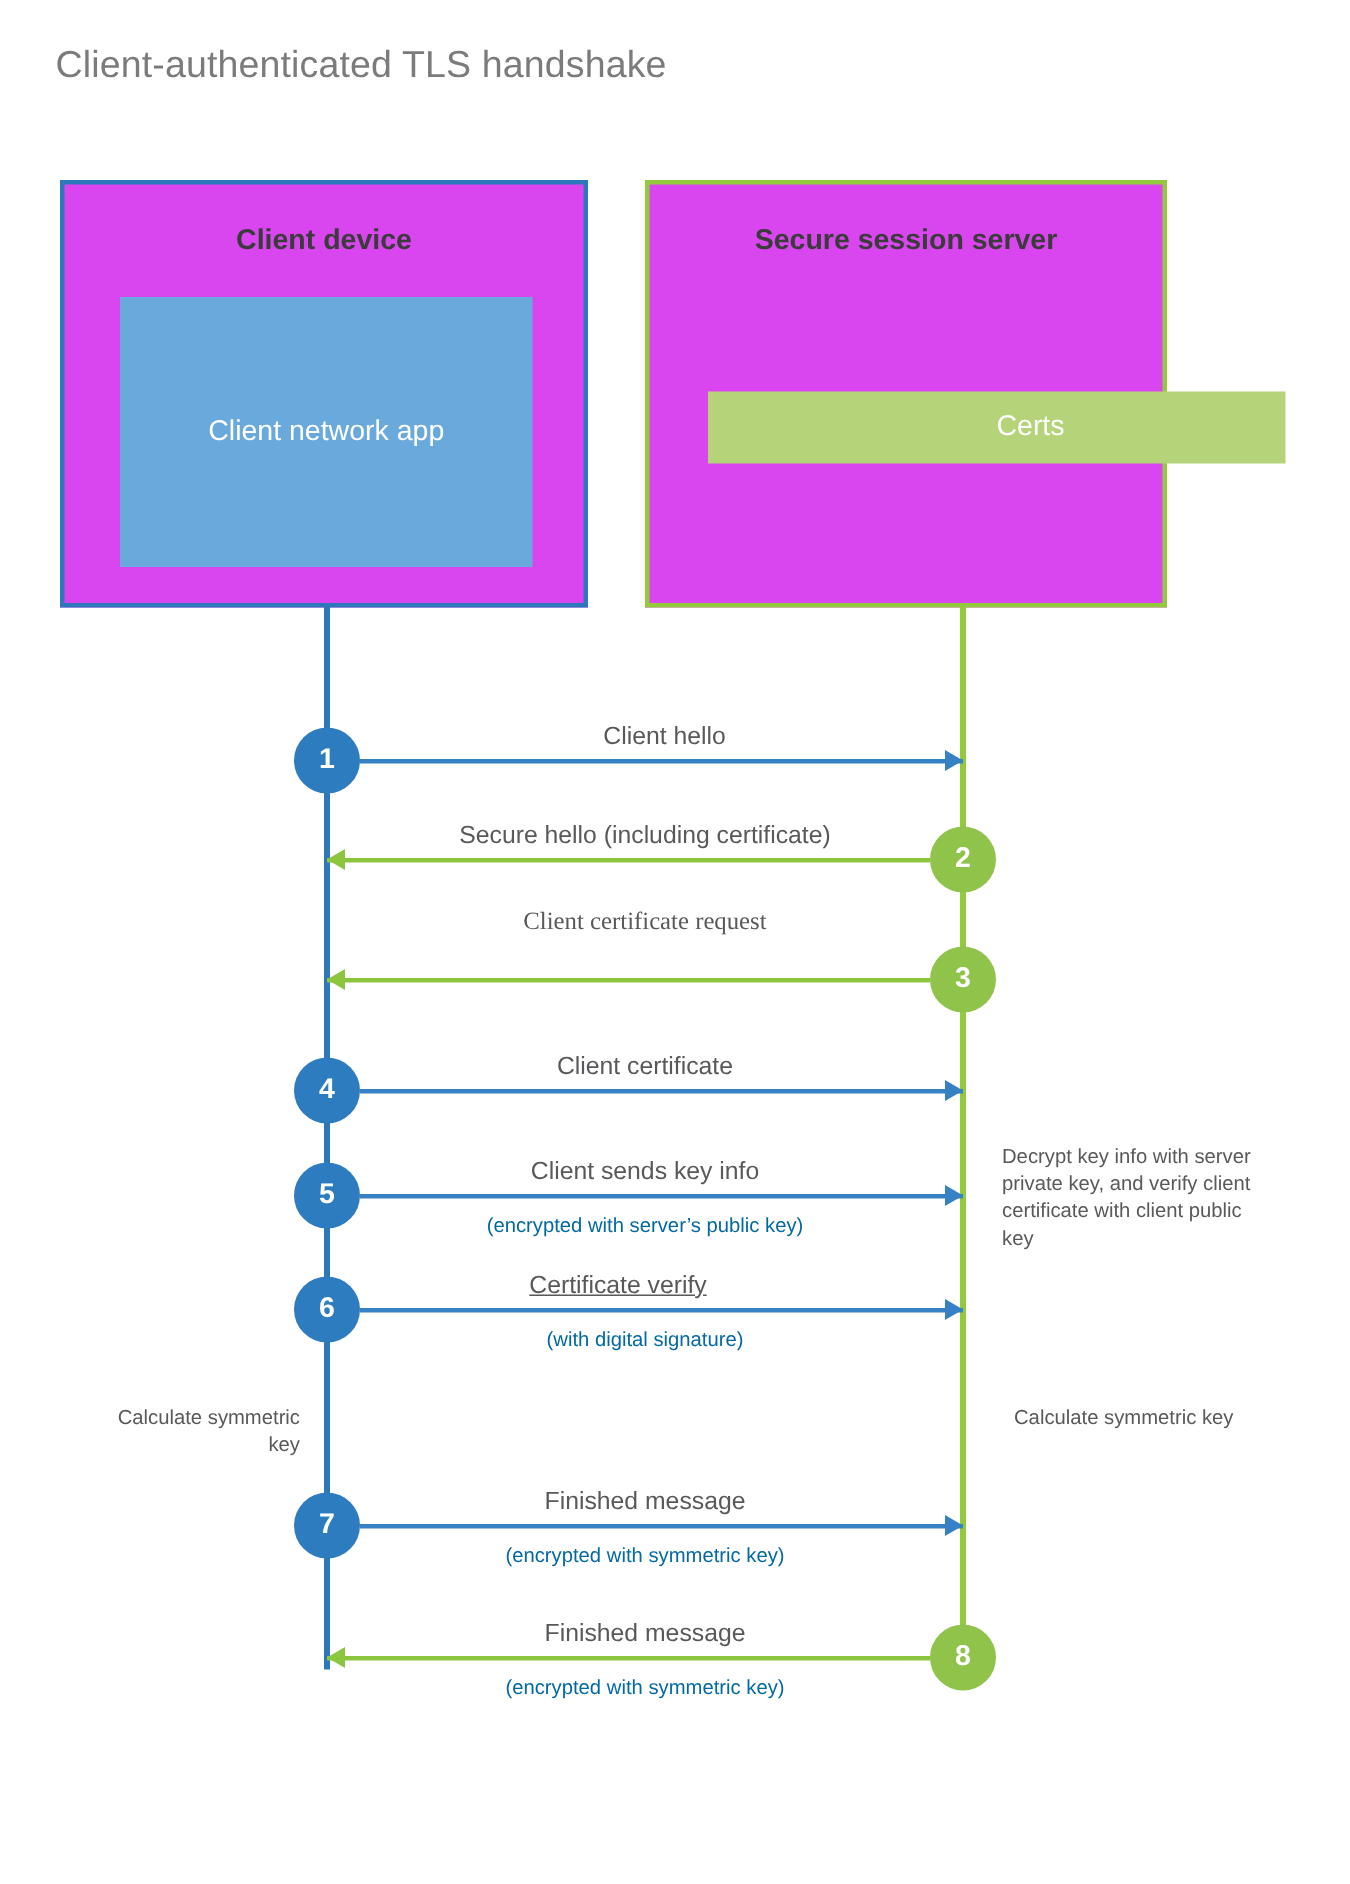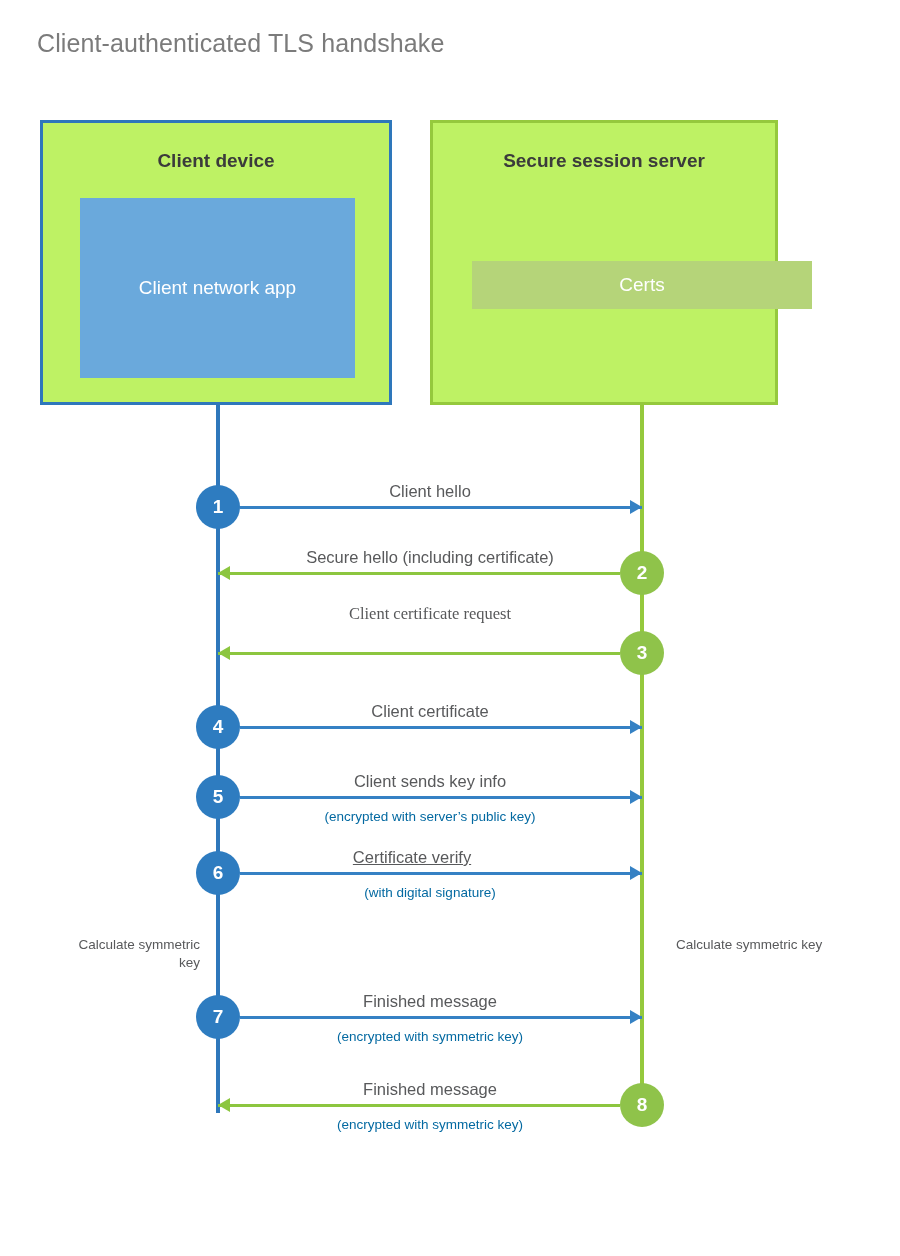--- a/index.html
+++ b/index.html
@@ -27,21 +27,21 @@
     font-size: 25px;
     font-weight: 400;
     color: #7b7b7b;
     letter-spacing: 0.1px;
     white-space: nowrap;
   }
 
   
   .party-box {
     position: absolute;
-    background: #bef264;
+    background: #d946ef;
     box-sizing: border-box;
   }
   #client-box {
     left: 40px;
     top: 120px;
     width: 352px;
     height: 285px;
     border: 3px solid #2e77bb;
   }
   #server-box {
@@ -89,21 +89,21 @@
     height: 48px;
     background: #b5d479;
     color: #ffffff;
     font-size: 19px;
     display: flex;
     align-items: center;
     justify-content: center;
     text-align: center;
   }
   #server-bar-0 { top: 75px; }
-  #server-bar-1 { top: 138px; }
+  #server-bar-1 { top: 138px; padding-left: 45px; }
   #server-bar-2 { top: 201px; }
 
   
   .lifeline {
     position: absolute;
     width: 4px;
   }
   #client-lifeline {
     left: 216px;
     top: 403px;
@@ -212,21 +212,21 @@
     <div class="server-bar" id="server-bar-1">Certs</div>
   </div>
 
   <div class="lifeline" id="client-lifeline"></div>
   <div class="lifeline" id="server-lifeline"></div>
 
   <div id="steps-layer">
       <div class="step-circle blue" style="left: 196px; top: 485px;">1</div>
       <div class="arrow-line blue" style="left: 240px; width: 402px; top: 506px;"></div>
       <div class="arrow-head right blue" style="top: 500px; left: 630px;"></div>
-      <div class="msg-label" style="left: 218px; width: 424px; top: 482px;">Client hello</div>
+      <div class="msg-label" style="left: 231px; width: 424px; top: 482px;">Client hello</div>
       <div class="step-circle green" style="left: 620px; top: 551px;">2</div>
       <div class="arrow-line green" style="left: 218px; width: 402px; top: 572px;"></div>
       <div class="arrow-head left green" style="top: 566px; left: 218px;"></div>
       <div class="msg-label" style="left: 218px; width: 424px; top: 548px;">Secure hello (including certificate)</div>
       <div class="step-circle green" style="left: 620px; top: 631px;">3</div>
       <div class="arrow-line green" style="left: 218px; width: 402px; top: 652px;"></div>
       <div class="arrow-head left green" style="top: 646px; left: 218px;"></div>
       <div class="msg-label" style="left: 218px; width: 424px; top: 604px; font-family: Liberation Serif, serif;">Client certificate request</div>
       <div class="step-circle blue" style="left: 196px; top: 705px;">4</div>
       <div class="arrow-line blue" style="left: 240px; width: 402px; top: 726px;"></div>
@@ -247,16 +247,17 @@
       <div class="arrow-head right blue" style="top: 1010px; left: 630px;"></div>
       <div class="msg-label" style="left: 218px; width: 424px; top: 992px;">Finished message</div>
       <div class="msg-sublabel" style="left: 218px; width: 424px; top: 1029px;">(encrypted with symmetric key)</div>
       <div class="step-circle green" style="left: 620px; top: 1083px;">8</div>
       <div class="arrow-line green" style="left: 218px; width: 402px; top: 1104px;"></div>
       <div class="arrow-head left green" style="top: 1098px; left: 218px;"></div>
       <div class="msg-label" style="left: 218px; width: 424px; top: 1080px;">Finished message</div>
       <div class="msg-sublabel" style="left: 218px; width: 424px; top: 1117px;">(encrypted with symmetric key)</div>
     </div>
 
+  <div class="side-note" id="note-decrypt">Decrypt key info with server private key, and verify client certificate with client public key</div>
   <div class="side-note" id="note-calc-client">Calculate symmetric key</div>
   <div class="side-note" id="note-calc-server">Calculate symmetric key</div>
 
 </div>
 
 </body></html>

